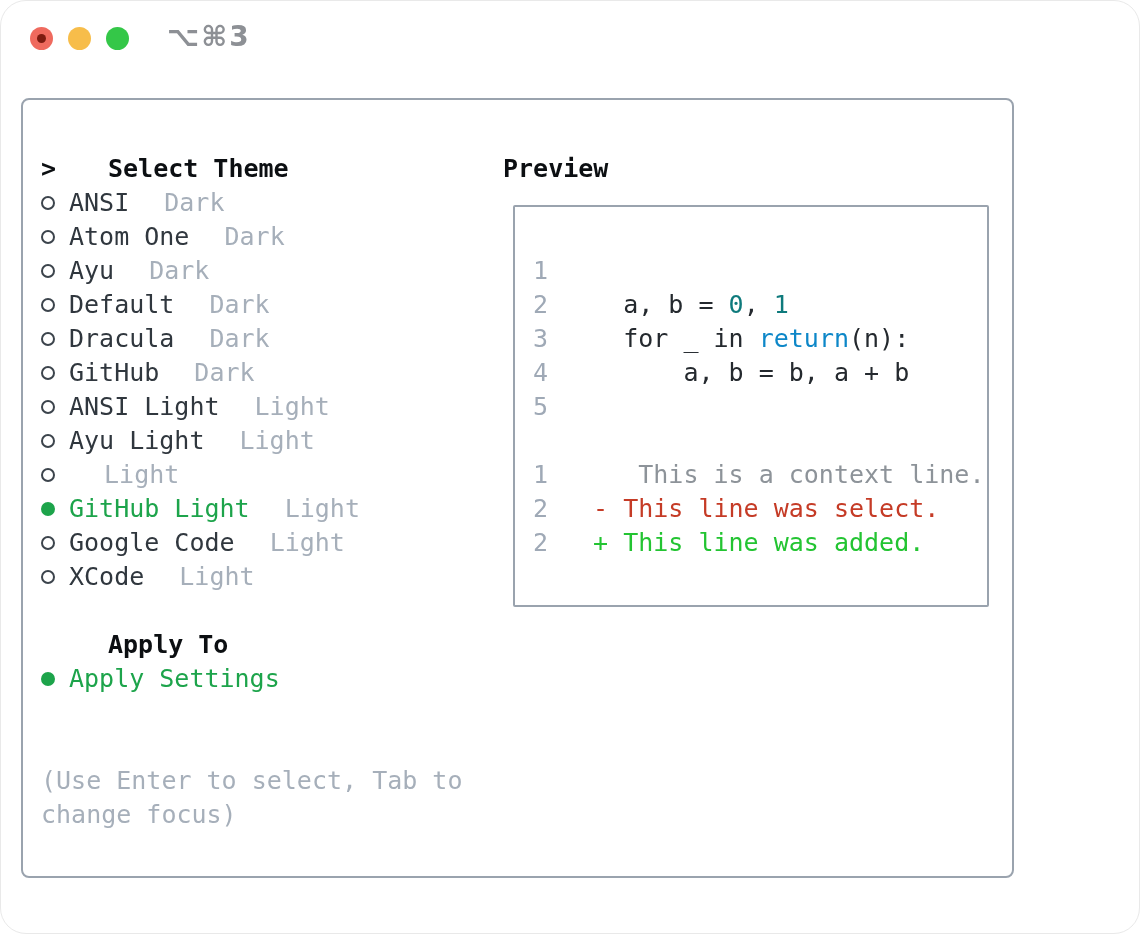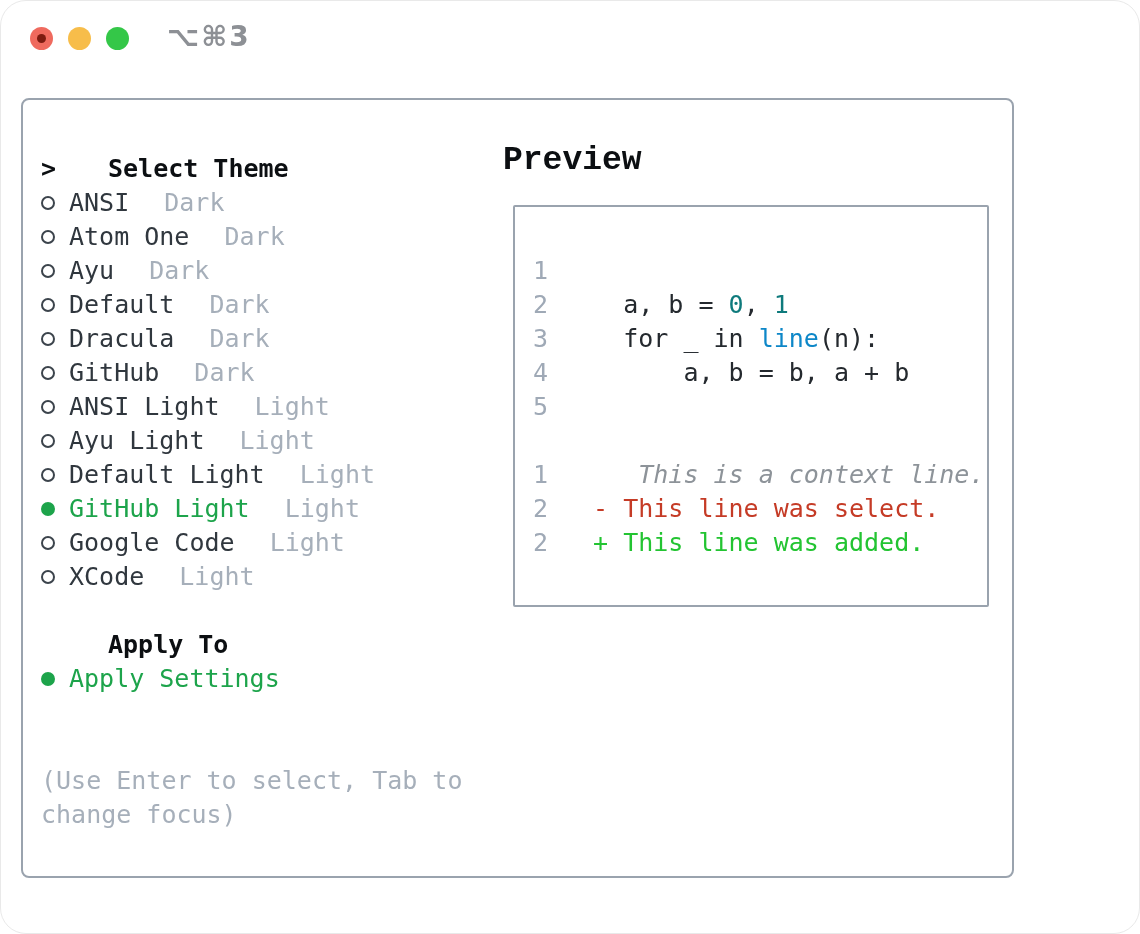--- a/index.html
+++ b/index.html
@@ -31,32 +31,32 @@
   .radio{width:14px;height:14px;border-radius:50%;border:2px solid #3c444c;display:inline-block;}
   .radio.on{border-color:var(--accent-green);background:var(--accent-green);}
   .prefix{width:28px;flex:none;font-weight:bold;color:var(--heading);}
   .bold{font-weight:bold;color:var(--heading);margin-left:39px;}
   .sel{color:var(--accent-green);}
   .tag{color:var(--muted);margin-left:20px;}
   .theme-list{position:absolute;left:18px;top:52px;}
   .apply-to{position:absolute;left:18px;top:528px;}
   .hint{position:absolute;left:18px;top:664px;width:446px;font-size:25px;line-height:34px;color:var(--muted);}
   
-  .preview-heading{position:absolute;left:480px;top:44px;height:34px;font-size:33px;line-height:34px;
-                   font-weight:bold;color:var(--heading);font-family:Liberation Mono, monospace;}
+  .preview-heading{position:absolute;left:480px;top:52px;height:34px;font-size:25px;line-height:34px;
+                   font-weight:bold;color:var(--heading);}
   .preview-box{position:absolute;left:490px;top:105px;width:476px;height:402px;
                border:2px solid var(--border);border-radius:2px;background:#fff;
                padding:47px 0 0 18px;overflow:hidden;}
   .pline{display:flex;height:34px;font-size:25px;line-height:34px;white-space:pre;}
   .lnum{width:30px;flex:none;color:var(--lnum);}
   .c-fg{color:#24292e;}
   .c-func{color:var(--syn-func);}
   .c-lit{color:var(--syn-lit);}
   .c-builtin{color:var(--syn-builtin);}
-  .c-ctx{color:var(--ctx-gray);font-style:italic;}
+  .c-ctx{color:var(--ctx-gray);}
   .c-del{color:var(--diff-del);}
   .c-add{color:var(--diff-add);}
 </style>
 </head>
 <body>
 
 <div class="window">
   <div class="titlebar">
     <span class="tl red">
         <span class="tl-dot"></span>
@@ -70,35 +70,35 @@
     <div class="theme-list" id="theme-list">
         <div class="row"><span class="prefix">&gt;</span><span class="bold">Select Theme</span></div>
         <div class="row"><span class="bullet-col"><span class="radio"></span></span><span>ANSI</span><span class="tag"> Dark</span></div>
         <div class="row"><span class="bullet-col"><span class="radio"></span></span><span>Atom One</span><span class="tag"> Dark</span></div>
         <div class="row"><span class="bullet-col"><span class="radio"></span></span><span>Ayu</span><span class="tag"> Dark</span></div>
         <div class="row"><span class="bullet-col"><span class="radio"></span></span><span>Default</span><span class="tag"> Dark</span></div>
         <div class="row"><span class="bullet-col"><span class="radio"></span></span><span>Dracula</span><span class="tag"> Dark</span></div>
         <div class="row"><span class="bullet-col"><span class="radio"></span></span><span>GitHub</span><span class="tag"> Dark</span></div>
         <div class="row"><span class="bullet-col"><span class="radio"></span></span><span>ANSI Light</span><span class="tag"> Light</span></div>
         <div class="row"><span class="bullet-col"><span class="radio"></span></span><span>Ayu Light</span><span class="tag"> Light</span></div>
-        <div class="row"><span class="bullet-col"><span class="radio"></span></span><span>Default Light</span><span class="tag"> Light</span></div>
+        <div class="row"><span class="bullet-col"><span class="radio"></span></span><span class="tag"> Light</span></div>
         <div class="row"><span class="bullet-col"><span class="radio on"></span></span><span class="sel">GitHub Light</span><span class="tag"> Light</span></div>
         <div class="row"><span class="bullet-col"><span class="radio"></span></span><span>Google Code</span><span class="tag"> Light</span></div>
         <div class="row"><span class="bullet-col"><span class="radio"></span></span><span>XCode</span><span class="tag"> Light</span></div>
       </div>
     <div class="apply-to" id="apply-to">
         <div class="row"><span class="prefix"> </span><span class="bold">Apply To</span></div>
         <div class="row"><span class="bullet-col"><span class="radio on"></span></span><span class="sel">Apply Settings</span></div>
       </div>
     <div class="hint">(Use Enter to select, Tab to change focus)</div>
     <div class="preview-heading">Preview</div>
     <div class="preview-box" id="preview-box">
         <div class="pline"><span class="lnum">1</span></div>
         <div class="pline"><span class="lnum">2</span><span><span class="c-fg">    a, b = </span><span class="c-lit">0</span><span class="c-fg">, </span><span class="c-lit">1</span></span></div>
-        <div class="pline"><span class="lnum">3</span><span><span class="c-fg">    for _ in </span><span class="c-builtin">line</span><span class="c-fg">(n):</span></span></div>
+        <div class="pline"><span class="lnum">3</span><span><span class="c-fg">    for _ in </span><span class="c-builtin">return</span><span class="c-fg">(n):</span></span></div>
         <div class="pline"><span class="lnum">4</span><span><span class="c-fg">        a, b = b, a + b</span></span></div>
         <div class="pline"><span class="lnum">5</span></div>
         <div class="pline"><span class="lnum"></span><span></span></div>
         <div class="pline"><span class="lnum">1</span><span><span class="c-ctx">     This is a context line.</span></span></div>
         <div class="pline"><span class="lnum">2</span><span><span class="c-del">  - This line was select.</span></span></div>
         <div class="pline"><span class="lnum">2</span><span><span class="c-add">  + This line was added.</span></span></div>
       </div>
   </div>
 </div>
 

